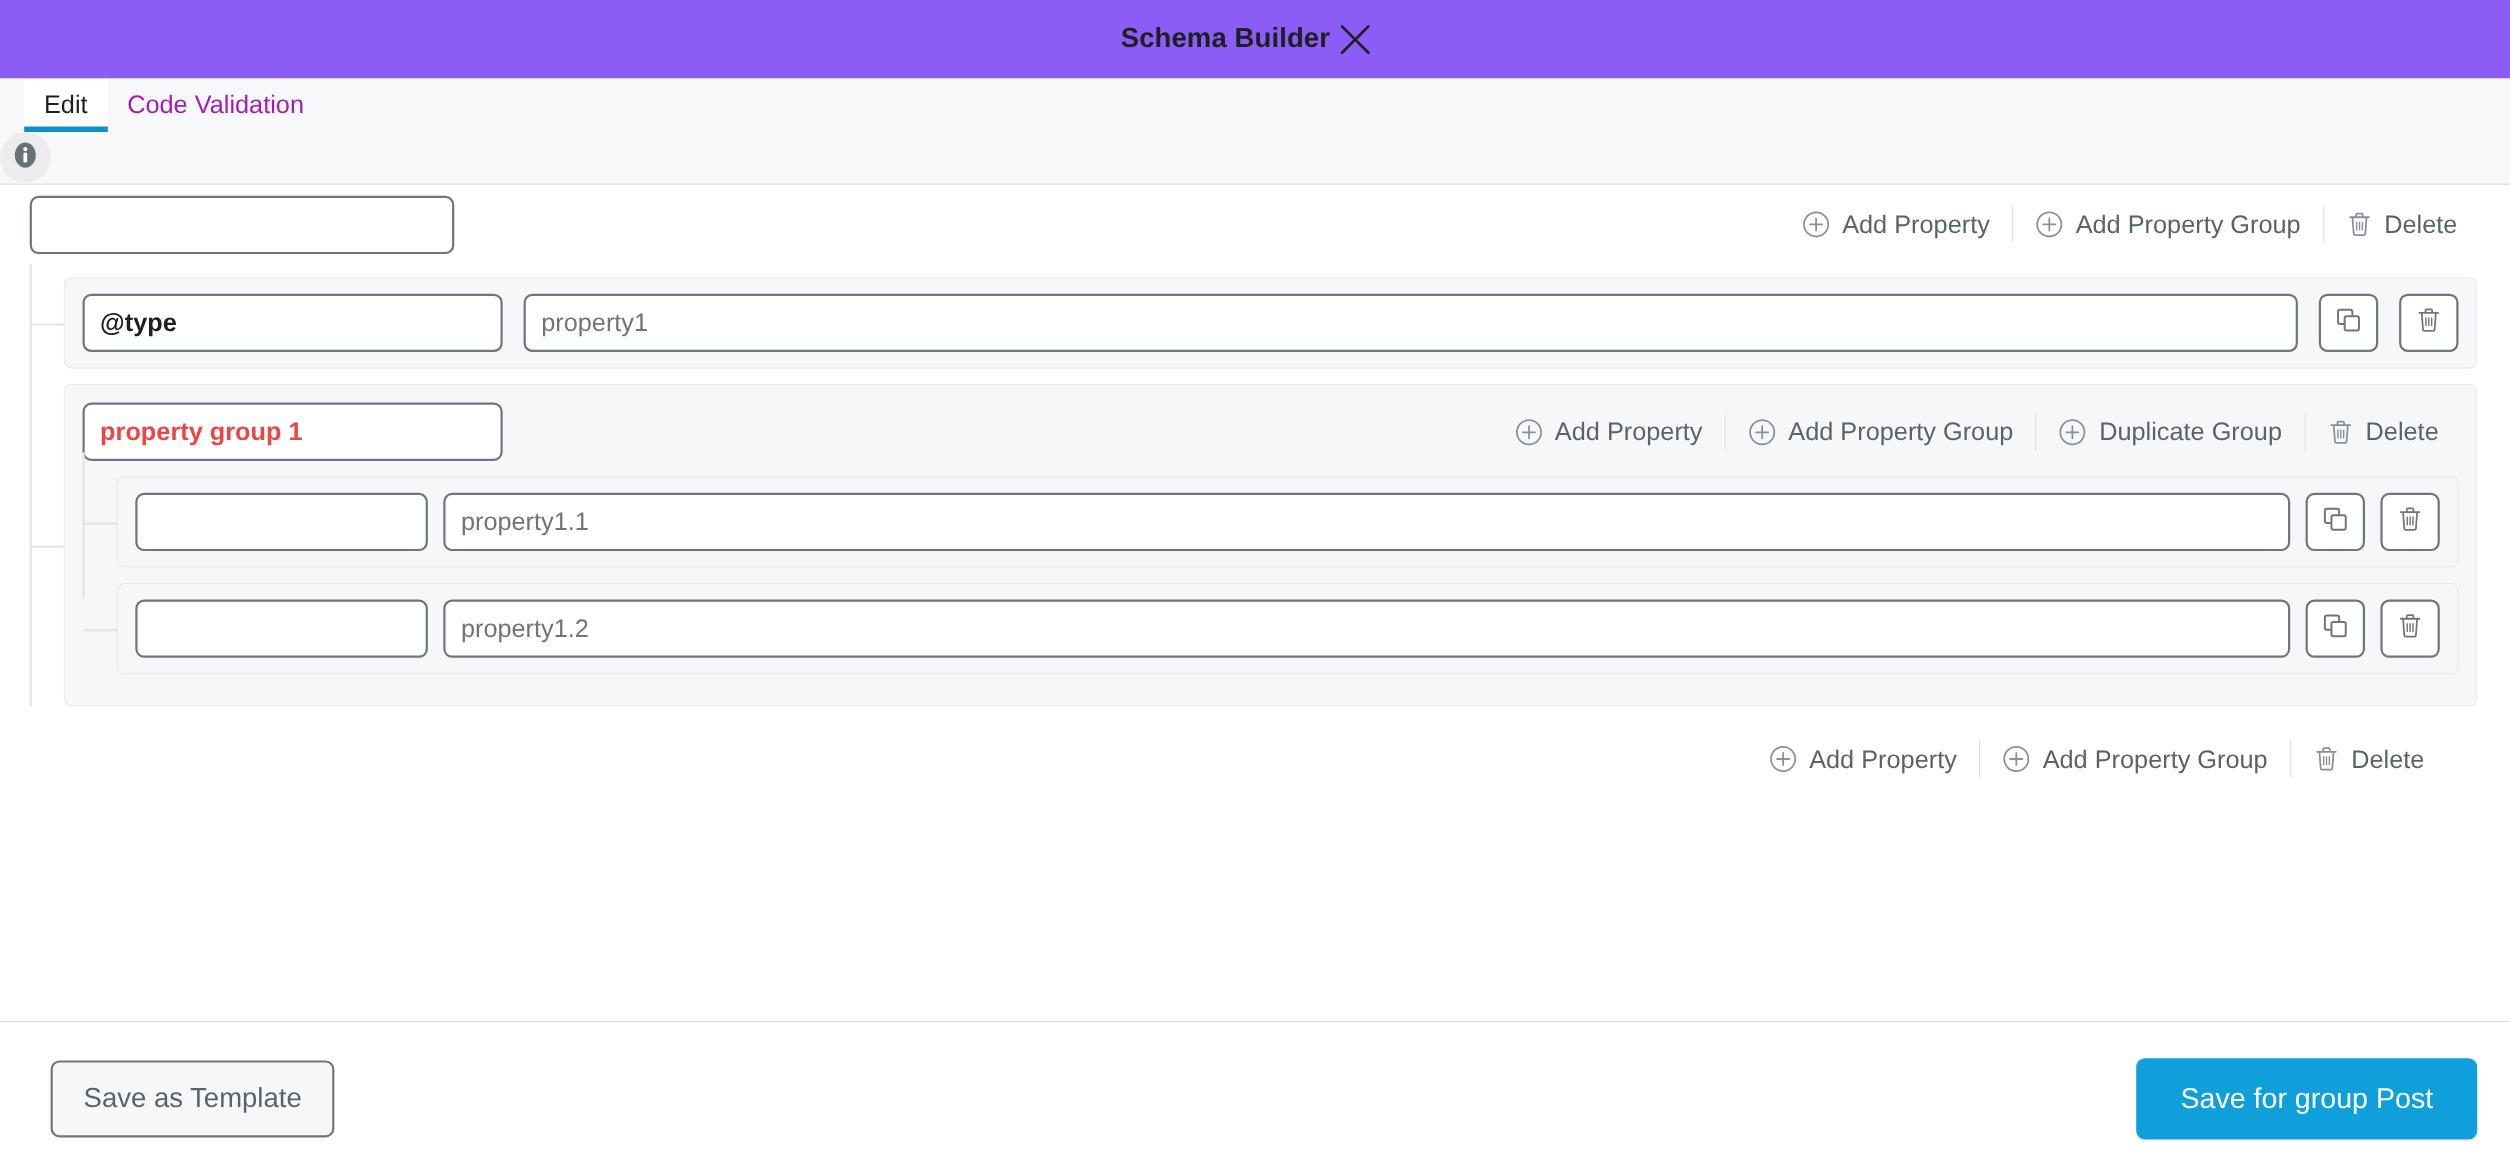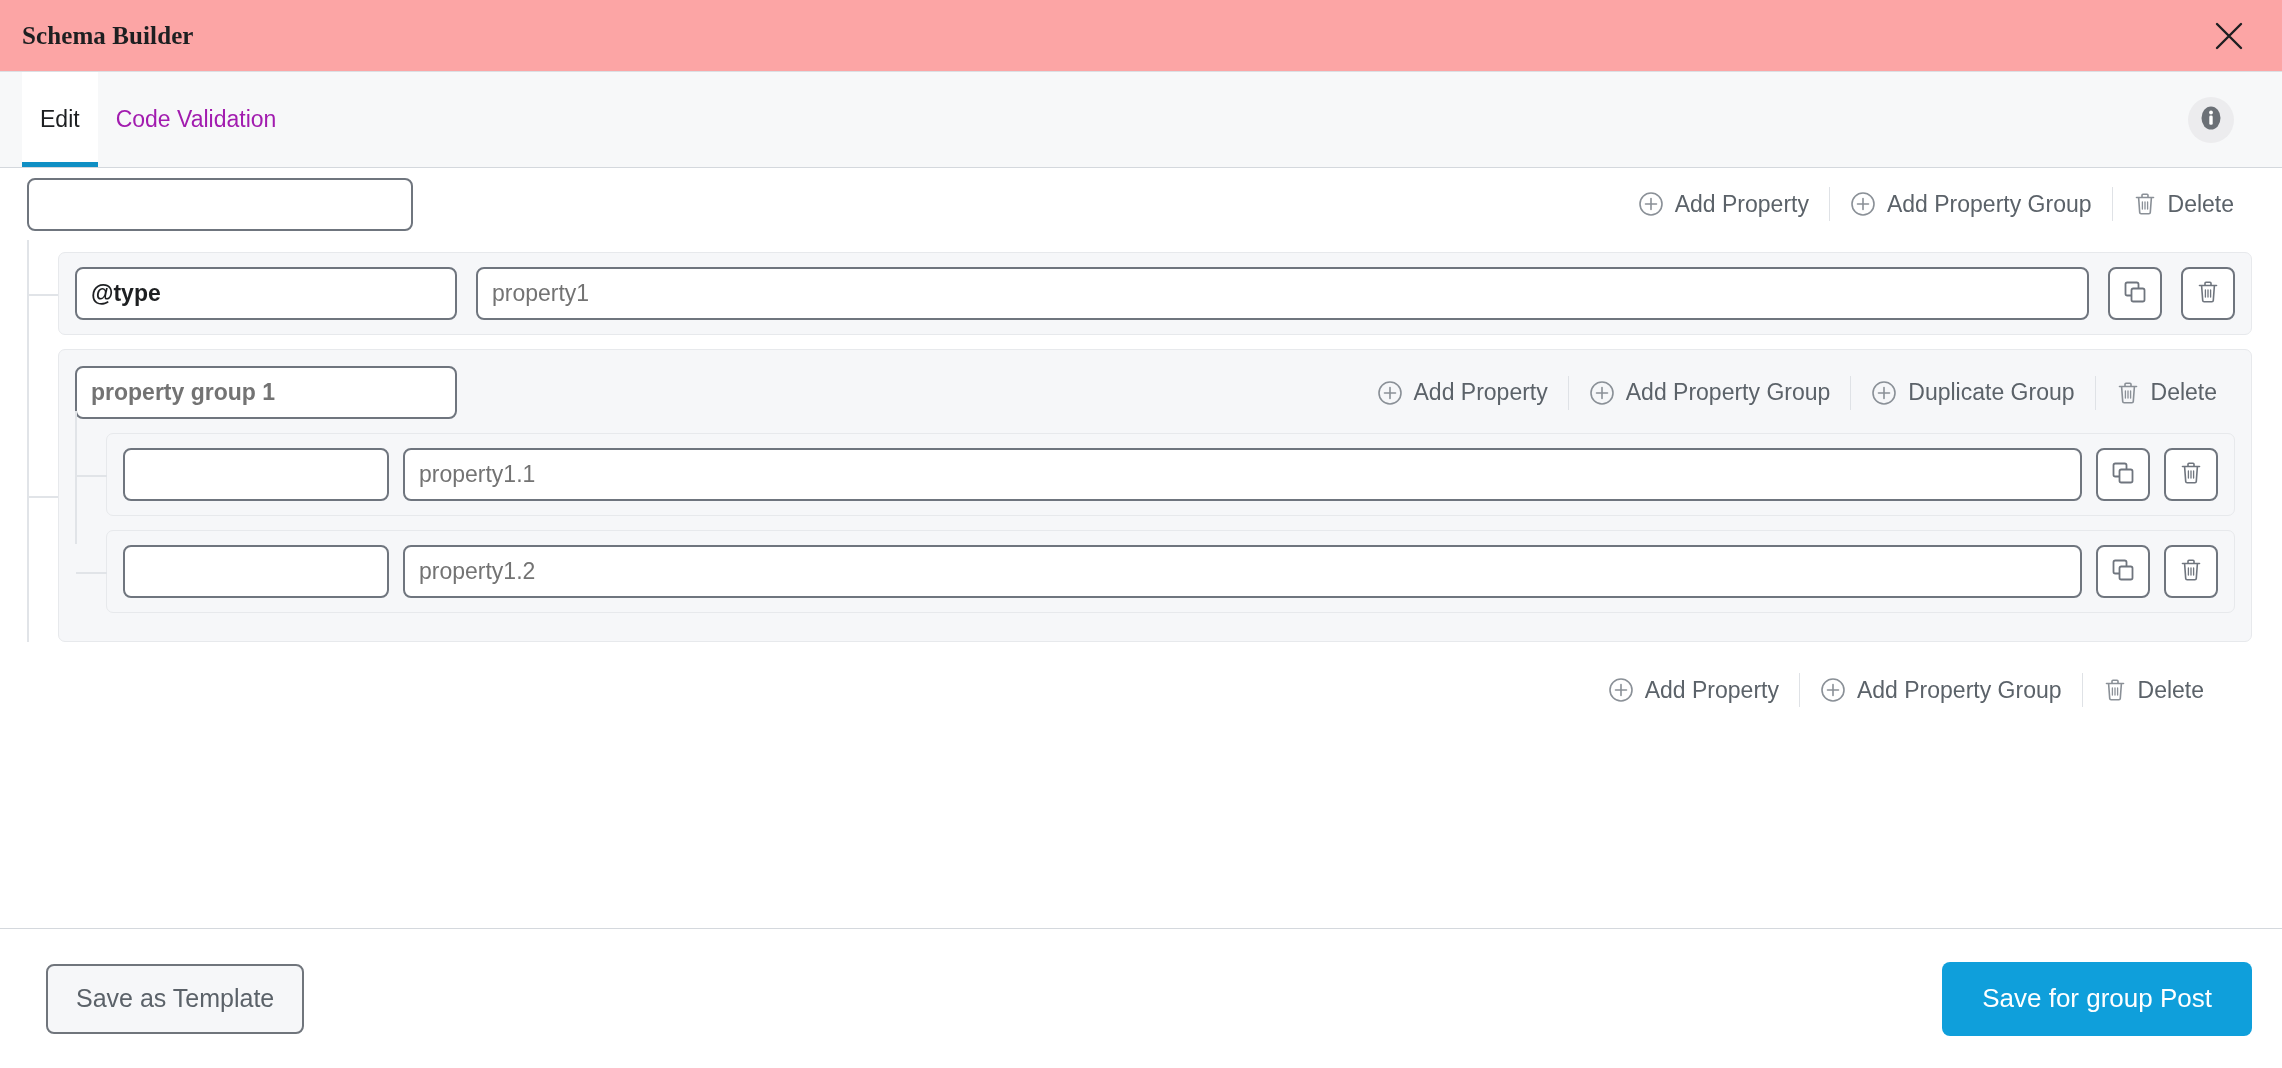--- a/index.html
+++ b/index.html
@@ -20,25 +20,24 @@
     position: relative;
     overflow: hidden;
   }
 
   
   .titlebar {
     height: 72px;
     min-height: 72px;
     display: flex;
     align-items: center;
-    justify-content: space-between;
+    justify-content: center;
     padding: 0 30px 0 22px;
-    background: #fca5a5;
+    background: #8b5cf6;
     border-bottom: 1px solid #dcdfe3;
-    font-family: Liberation Serif, serif;
   }
   .title-text {
     font-size: 25px;
     font-weight: bold;
     color: #1d1f21;
     letter-spacing: 0.1px;
   }
   .close-btn {
     width: 46px; height: 46px;
     display: flex; align-items: center; justify-content: center;
@@ -47,23 +46,23 @@
   .close-btn svg { display: block; }
 
   
   .tabbar {
     height: 96px;
     min-height: 96px;
     background: #f7f8f9;
     border-bottom: 1px solid #d4d8dd;
     display: flex;
     align-items: flex-start;
-    justify-content: space-between;
     padding: 0 48px 0 0;
     position: relative;
+    flex-direction: column;
   }
   .tabs {
     display: flex;
     align-items: flex-end;
     height: 100%;
     padding-left: 22px;
   }
   .tab {
     position: relative;
     height: 100%;
@@ -251,21 +250,21 @@
   }
   .group-name {
     width: 382px;
     min-width: 382px;
     height: 53px;
     border: 2px solid #6f757e;
     border-radius: 8px;
     background: #ffffff;
     font-size: 23px;
     font-weight: bold;
-    color: #737373;
+    color: #ef4444;
     padding: 0 14px;
     font-family: "Liberation Sans", sans-serif;
     outline: none;
   }
   .group-body {
     position: relative;
     padding-left: 31px;
     margin-top: 14px;
   }
   .group-body::before {

